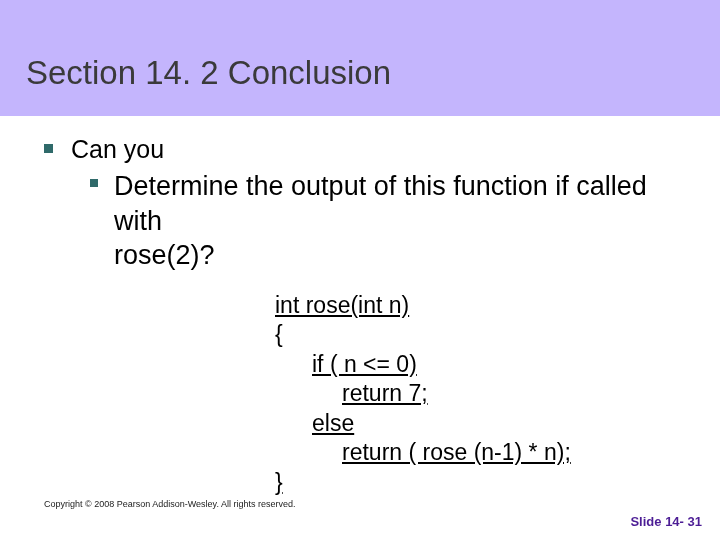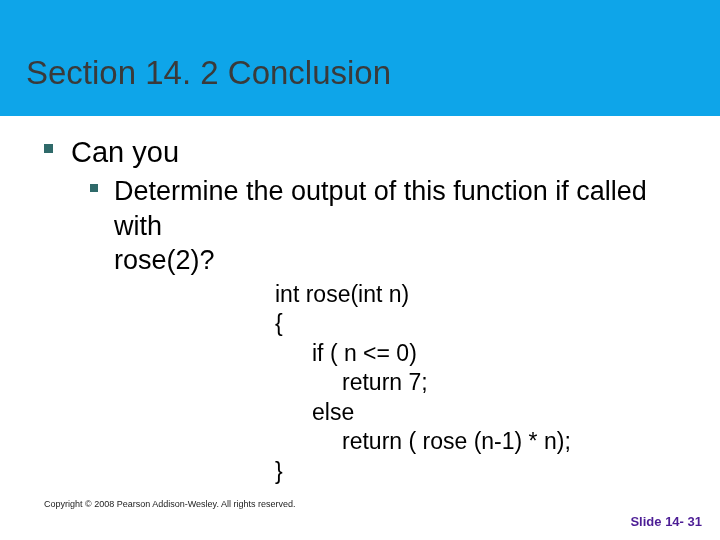--- a/index.html
+++ b/index.html
@@ -14,21 +14,21 @@
   .slide {
     position: relative;
     width: 720px;
     height: 540px;
     box-sizing: border-box;
   }
   .header {
     position: absolute;
     top: 0; left: 0; right: 0;
     height: 116px;
-    background: #0ea5e9;
+    background: #c4b5fd;
     box-sizing: border-box;
   }
   .title {
     position: absolute;
     left: 26px;
     top: 54px;
     font-size: 33px;
     color: #3a3a3a;
     font-weight: normal;
   }
@@ -51,34 +51,35 @@
     margin-right: 18px;
     flex: 0 0 auto;
   }
   .sq.small {
     width: 8px;
     height: 8px;
     margin-top: 10px;
     margin-right: 16px;
   }
   .l1 {
-    font-size: 29px;
+    font-size: 25px;
     line-height: 1.25;
   }
   .sub {
     margin-left: 46px;
     margin-top: 4px;
   }
   .l2 {
     font-size: 27px;
     line-height: 1.28;
   }
   .code-block {
     margin-left: 70px;
-    margin-top: 2px;
+    margin-top: 18px;
+    text-decoration: underline;
   }
   .code-line {
     font-size: 23px;
     line-height: 1.28;
     white-space: pre;
   }
   .ind0 { padding-left: 115px; }
   .ind1 { padding-left: 152px; }
   .ind2 { padding-left: 182px; }
   .footer {

